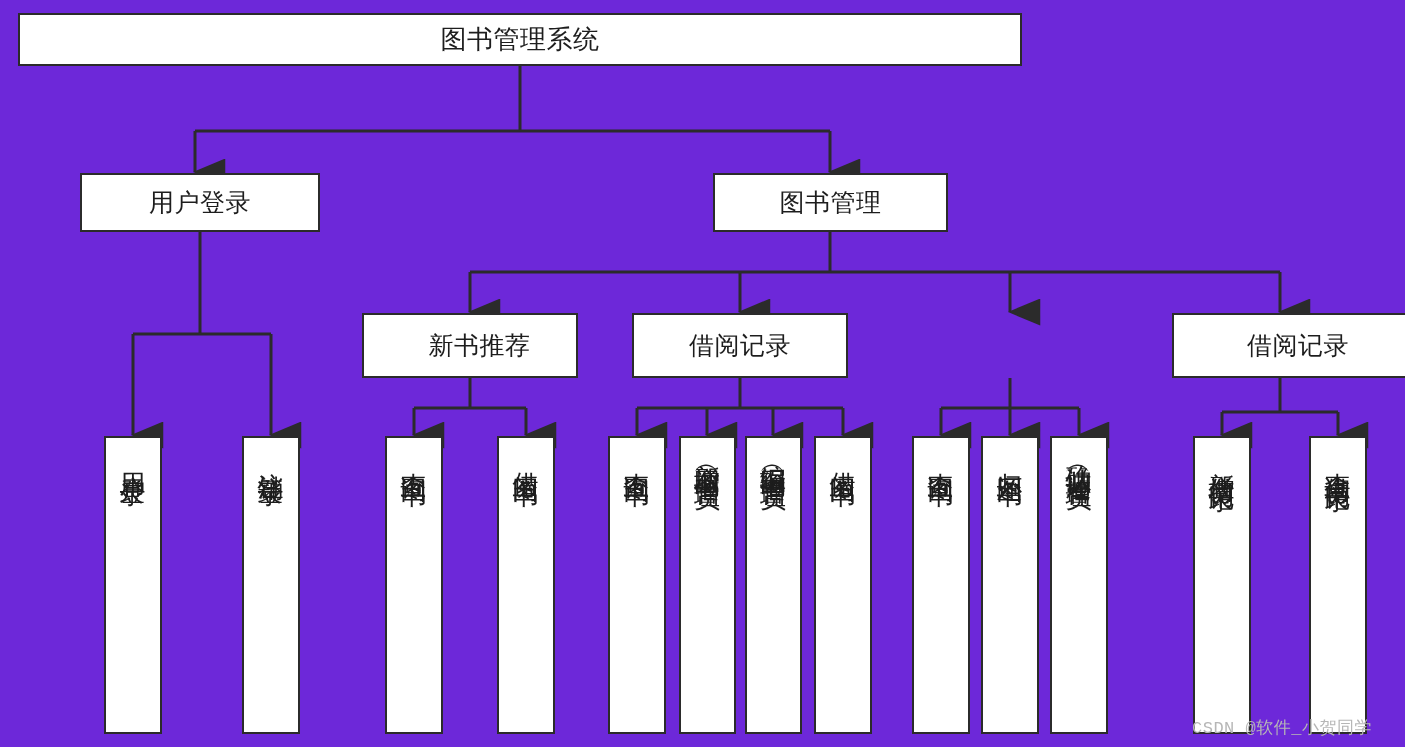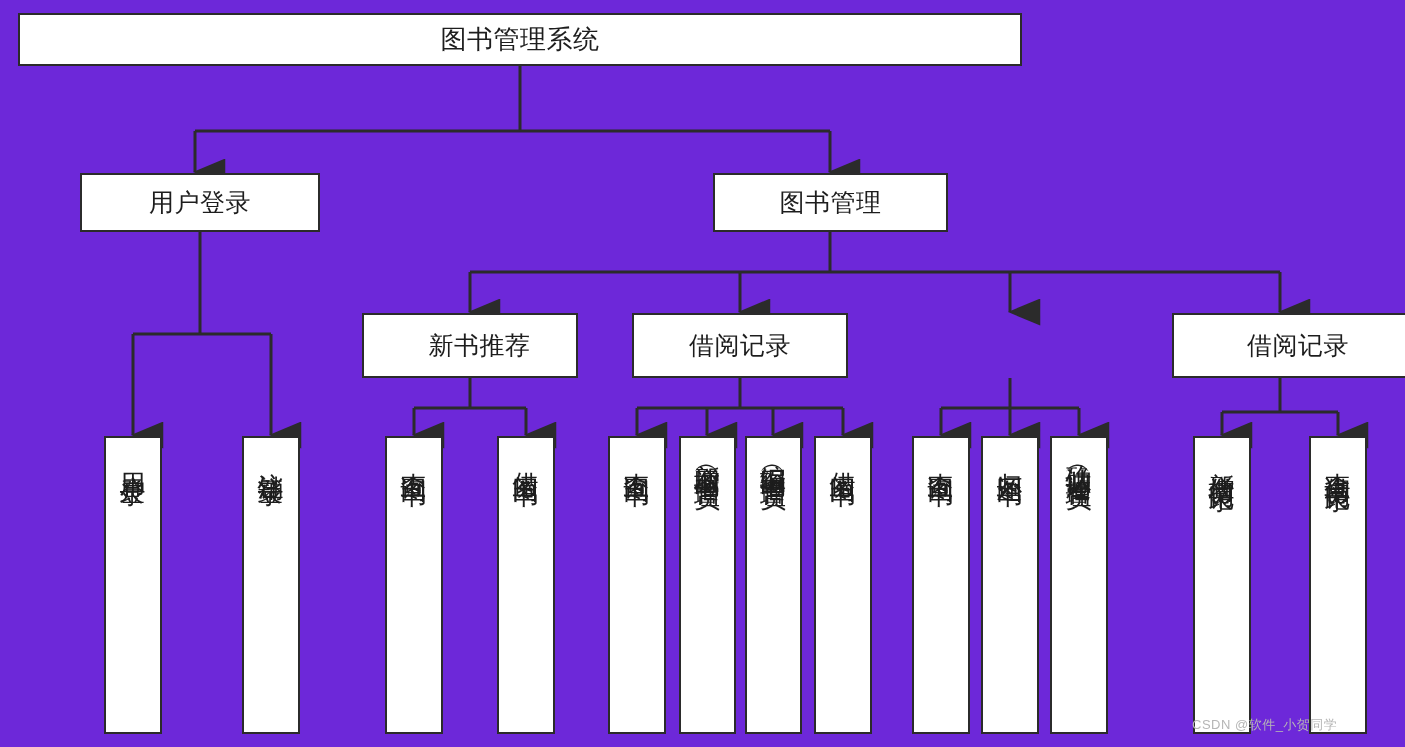--- a/index.html
+++ b/index.html
@@ -56,26 +56,26 @@
     text-orientation:upright;
     font-size:26px;
     line-height:1.0;
     letter-spacing:3px;
     white-space:normal;
     max-height:282px;
   }
   .node.vert.tall .label{ max-height:288px; }
   .watermark{
     position:absolute;
-    font-size:13px;
+    font-size:17px;
     color:#b6b6b6;
     letter-spacing:0.5px;
     white-space:nowrap;
     z-index:3;
-    font-family:Liberation Sans, sans-serif;
+    font-family:Liberation Mono, monospace;
   }
 </style>
 </head>
 <body>
 
 <div id="canvas">
 
   <svg id="edges" viewBox="0 0 1405 747" width="1405" height="747" xmlns="http://www.w3.org/2000/svg">
     <defs>
       <marker id="arw" viewBox="0 0 10 12" refX="5" refY="11.2" markerWidth="9" markerHeight="11" orient="auto-start-reverse">

